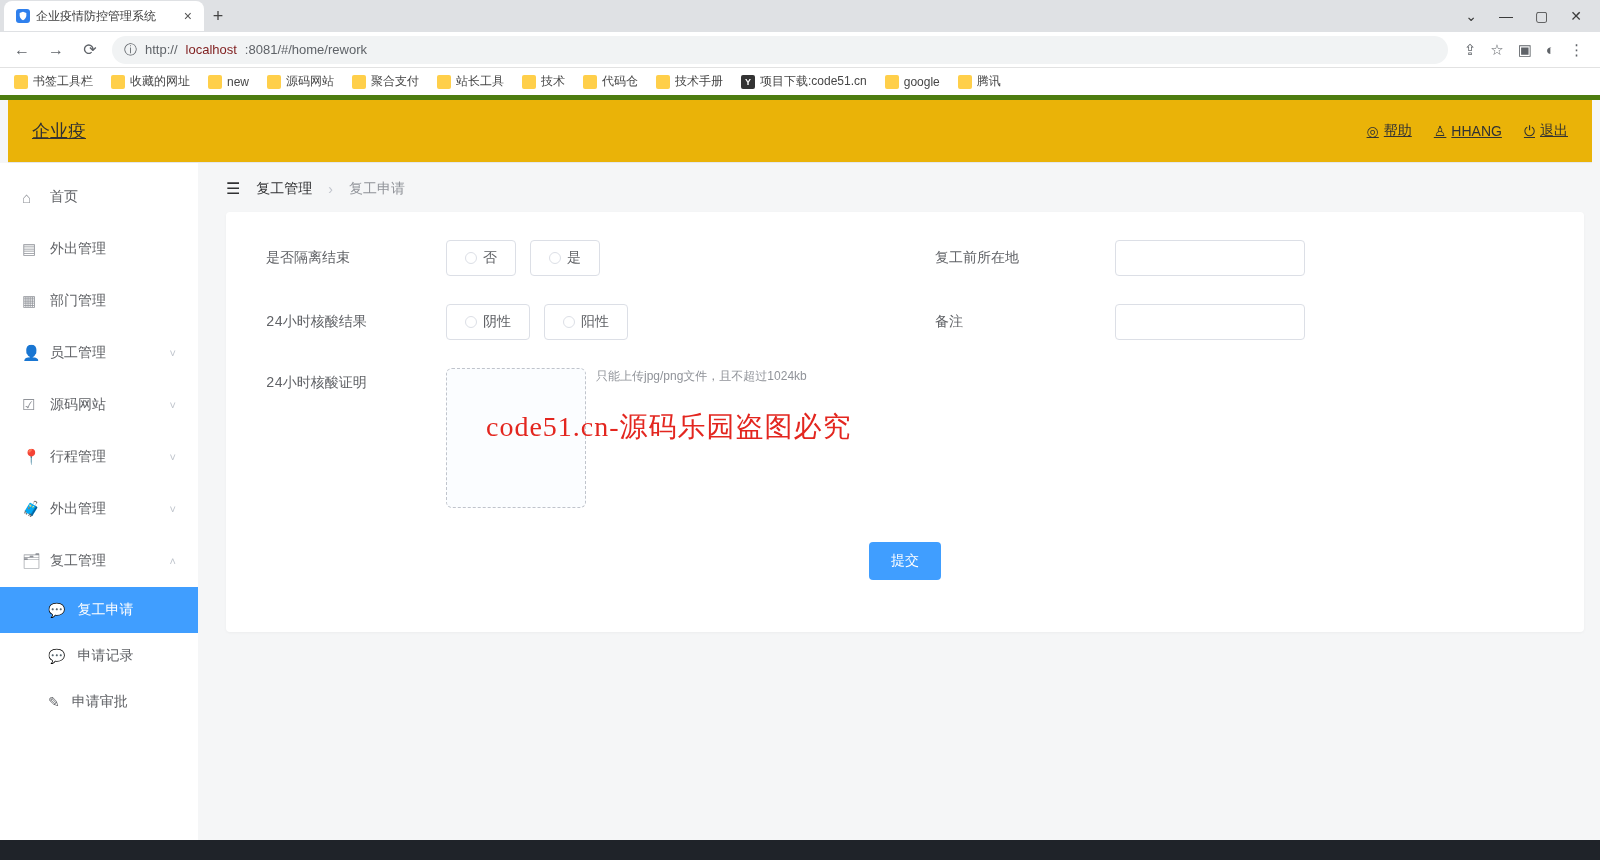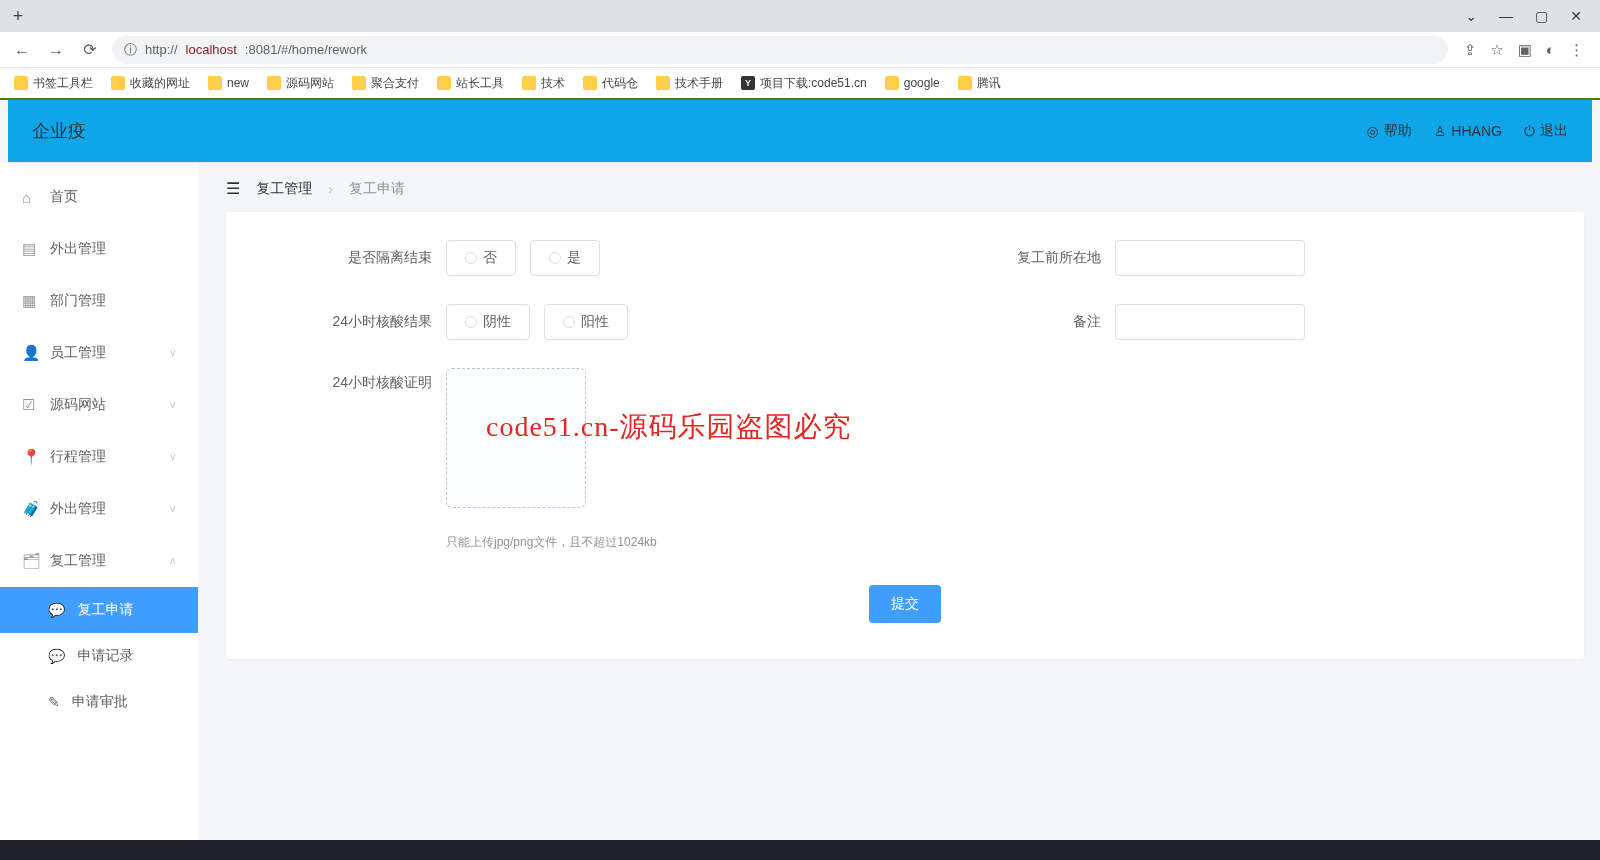--- a/index.html
+++ b/index.html
@@ -10,27 +10,27 @@
   .tab .favicon { width: 14px; height: 14px; background: #2f80ed; border-radius: 3px; display:inline-flex; align-items:center; justify-content:center; }
   .tab .favicon svg { width:10px; height:10px; }
   .tab .close { margin-left: auto; color: #555; font-size: 14px; }
   .newtab { width: 28px; text-align:center; color:#444; font-size:18px; }
   .win-controls { margin-left: auto; display:flex; gap: 22px; padding-right: 14px; color:#3b3b3b; font-size:14px; }
   .addr-row { display:flex; align-items:center; gap:10px; background:#fff; height:36px; padding: 0 10px; border-bottom:1px solid #e2e2e2; }
   .nav-btn { color:#5f6368; font-size:16px; width:24px; text-align:center; }
   .url-bar { flex:1; display:flex; align-items:center; gap:8px; background:#f1f3f4; height:28px; border-radius:14px; padding:0 12px; font-size:13px; color:#5f6368; }
   .url-bar .host { color:#7f1d1d; }
   .addr-actions { display:flex; gap:14px; color:#5f6368; font-size:15px; padding:0 6px; }
-  .bm-bar { display:flex; align-items:center; gap:18px; background:#fff; height:32px; padding:0 14px; border-bottom:2px solid #4d7c0f; font-size:12px; color:#464646; }
+  .bm-bar { display:flex; align-items:center; gap:18px; background:#fff; height:32px; padding:0 14px; border-bottom:5px solid #4d7c0f; font-size:12px; color:#464646; }
   .bm { display:flex; align-items:center; gap:5px; }
   .bm .fico { width:14px; height:14px; background:#ffcf4a; border-radius:2px; display:inline-block; }
   .bm .fico.dark { background:#333; color:#fff; font-size:9px; line-height:14px; text-align:center; font-weight:bold; }
 
   .app { background:#f5f6f7; height: calc(860px - 32px - 36px - 32px); display:flex; flex-direction:column; }
-  .app-header { display:flex; align-items:center; height:62px; padding:0 24px; background:#0ea5e9; margin:0 8px; }
+  .app-header { display:flex; align-items:center; height:62px; padding:0 24px; background:#eab308; margin:0 8px;text-decoration:underline; }
   .brand { font-size:18px; color:#303133; font-weight:500; }
   .hdr-actions { margin-left:auto; display:flex; gap:22px; color:#303133; font-size:14px; }
   .hdr-actions span.item { display:flex; align-items:center; gap:5px; }
   .divider { height:1px; background:#e4e7ed; margin:0 8px; }
 
   .body-row { flex:1; display:flex; overflow:hidden; }
   .sidebar { width:198px; background:#fff; padding-top:8px; font-size:14px; color:#606266; }
   .menu-item { display:flex; align-items:center; gap:12px; height:52px; padding:0 22px; cursor:pointer; position:relative; }
   .menu-item .mi-ico { width:16px; color:#909399; font-size:15px; }
   .menu-item .arrow { margin-left:auto; color:#bfc4cc; font-size:11px; }
@@ -42,41 +42,50 @@
   .main { flex:1; padding:16px 16px 0 28px; overflow:auto; }
   .crumb-row { display:flex; align-items:center; gap:16px; font-size:14px; color:#303133; margin-bottom:14px; }
   .crumb-row .tog { font-size:16px; }
   .crumb-row .sep { color:#c0c4cc; }
   .crumb-row .cur { color:#909399; }
 
   .card { background:#fff; border-radius:4px; padding:28px 40px 36px; box-shadow:0 1px 3px rgba(0,0,0,0.04); position:relative; min-height:420px; }
   .form-grid { display:grid; grid-template-columns: 1fr 1fr; column-gap:60px; row-gap:28px; align-items:start; }
   .f-row { display:flex; align-items:center; }
   .f-row.top { align-items:flex-start; }
-  .f-label { width:180px; text-align:right; padding-right:14px; font-size:14px; color:#606266; }
+  .f-label { width:180px; padding-right:14px; font-size:14px; color:#606266;font-family:Liberation Mono, monospace; }
   .radios { display:flex; gap:14px; }
   .radio-btn { display:flex; align-items:center; gap:6px; height:36px; padding:0 18px; border:1px solid #dcdfe6; border-radius:4px; font-size:14px; color:#606266; background:#fff; }
   .radio-btn .dot { width:12px; height:12px; border:1px solid #dcdfe6; border-radius:50%; }
   .txt-input { width:190px; height:36px; border:1px solid #dcdfe6; border-radius:4px; padding:0 10px; font-size:13px; }
-  .upload-col { display:flex; flex-direction:column; gap:26px; }
+  .upload-col { display:flex; flex-direction:row; gap:10px; }
   .upload-box { width:140px; height:140px; border:1px dashed #c0c4cc; border-radius:6px; background:#fbfdff; }
   .hint { font-size:12px; color:#909399; }
   .submit-row { text-align:center; margin-top:34px; }
   .btn-primary { background:#409eff; color:#fff; border:none; height:38px; padding:0 22px; border-radius:4px; font-size:14px; }
 
   .watermark { position:absolute; left:260px; top:196px; font-size:28px; color:#e3261f; font-family: "SimSun", serif; letter-spacing:1px; pointer-events:none; white-space:nowrap; }
 
   .footer-bar { height:20px; background:#1f2329; margin:0; }
   svg { display:block; }
 </style>
 </head>
 <body>
 
 <div class="browser-chrome">
   <div class="tab-strip">
+    <div class="tab">
+      <span class="favicon">
+        <svg viewBox="0 0 24 24" fill="#fff">
+            <path d="M12 2l8 3v6c0 5-3.4 9.4-8 11-4.6-1.6-8-6-8-11V5l8-3z"></path>
+          </svg>
+      </span>
+      <span>企业疫情防控管理系统</span>
+      <span class="close">×</span>
+    </div>
     <div class="newtab">+</div>
     <div class="win-controls">
       <span>⌄</span>
       <span>—</span>
       <span>▢</span>
       <span>✕</span>
     </div>
   </div>
   <div class="addr-row">
     <span class="nav-btn">←</span>

